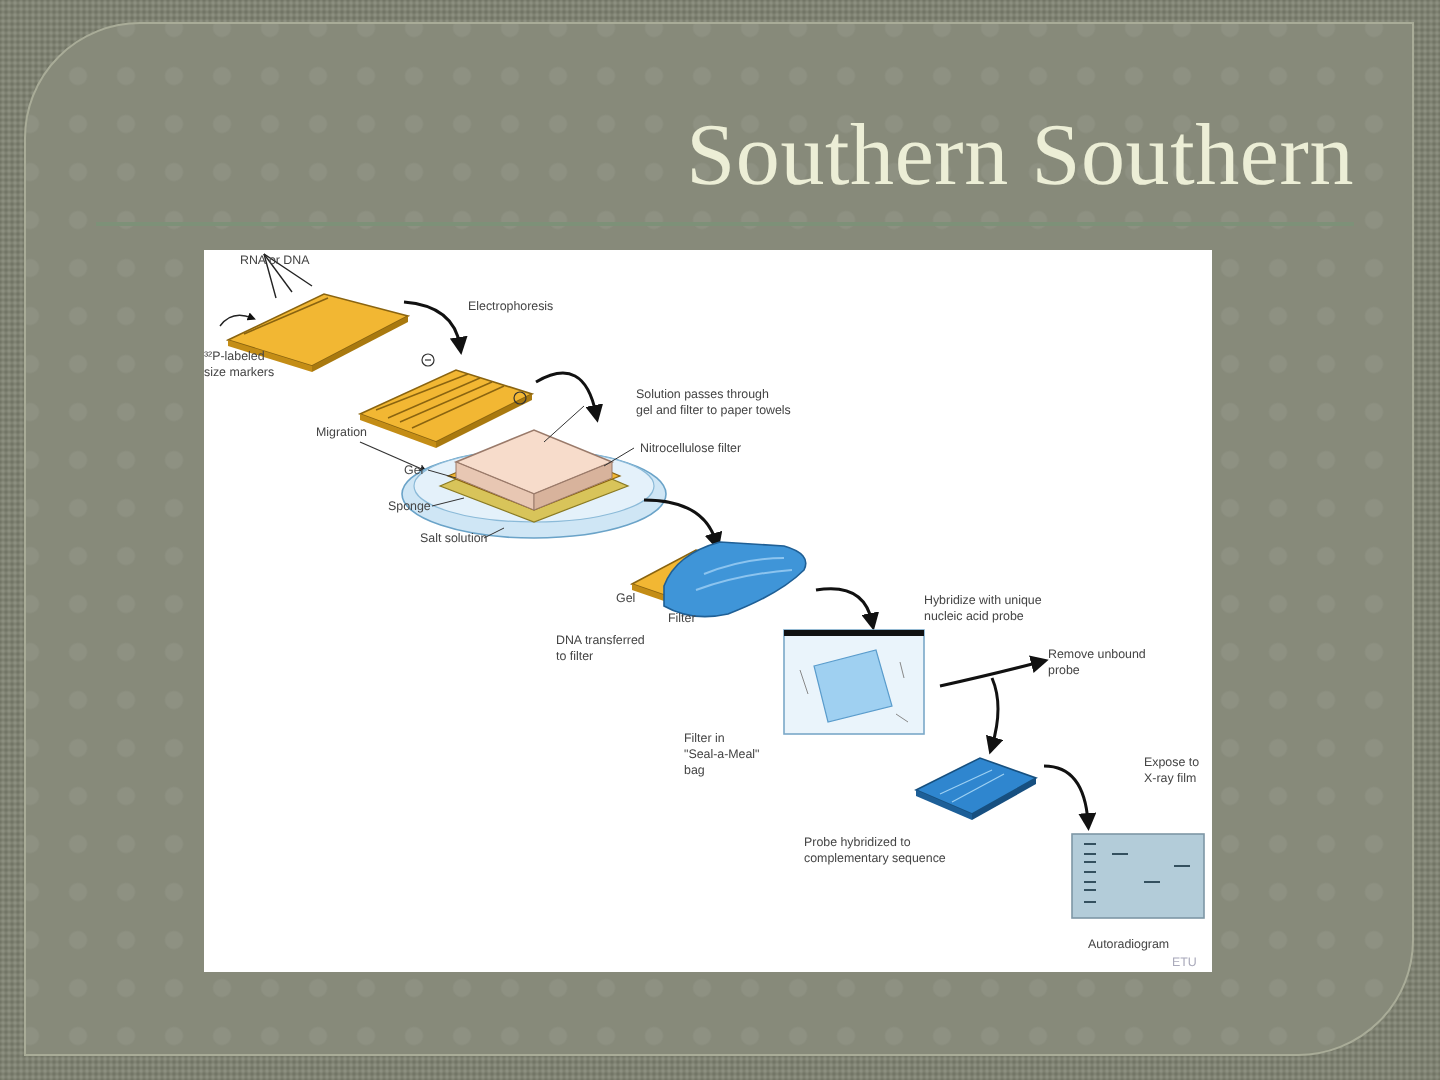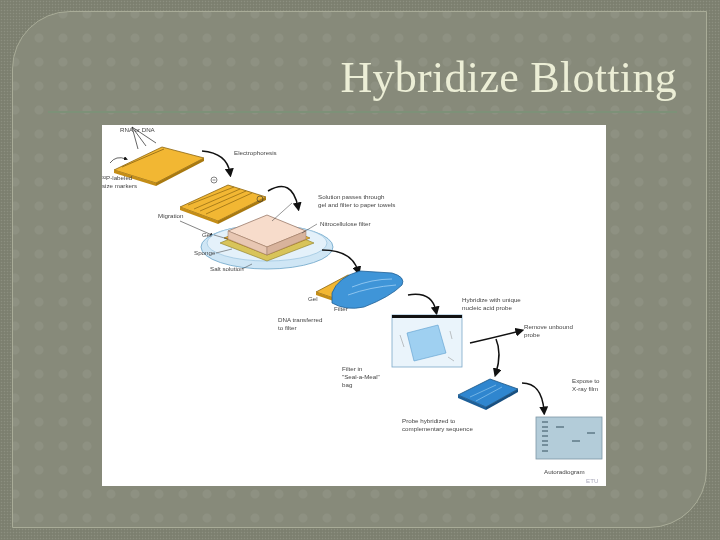--- a/index.html
+++ b/index.html
@@ -37,21 +37,21 @@
     position: absolute; left: 102px; top: 125px; width: 504px; height: 361px;
     background: #ffffff; overflow: hidden;
   }
   .figure svg { display: block; }
   .lbl { font-family: "Liberation Sans", sans-serif; font-size: 6.2px; fill: #444; }
 </style>
 </head>
 <body>
 
 <div class="panel"></div>
-<div class="title">Hybridize Blotting</div>
+<div class="title">Southern Southern</div>
 <div class="title-rule"></div>
 
 <div class="figure">
   <svg width="504" height="361" viewBox="0 0 504 361" xmlns="http://www.w3.org/2000/svg">
     <defs>
       <marker id="ah" markerWidth="6" markerHeight="6" refX="3" refY="3" orient="auto">
         <path d="M0,0 L6,3 L0,6 z" fill="#111"></path>
       </marker>
     </defs>
 

